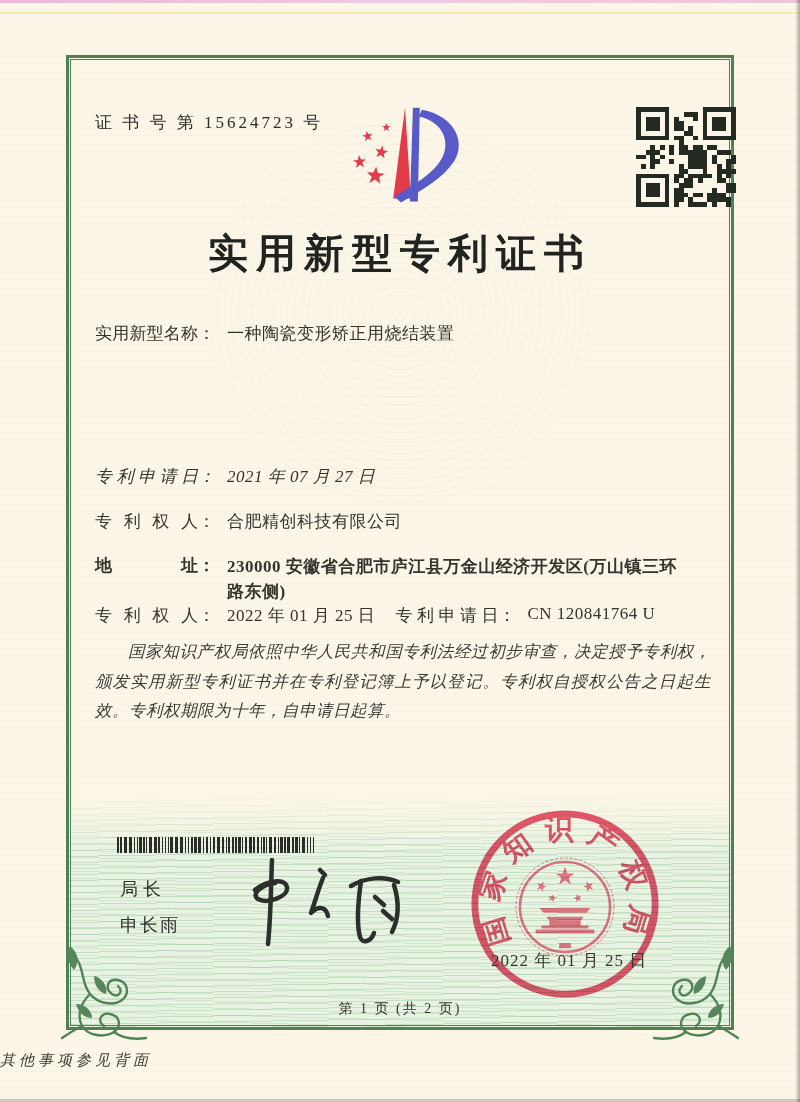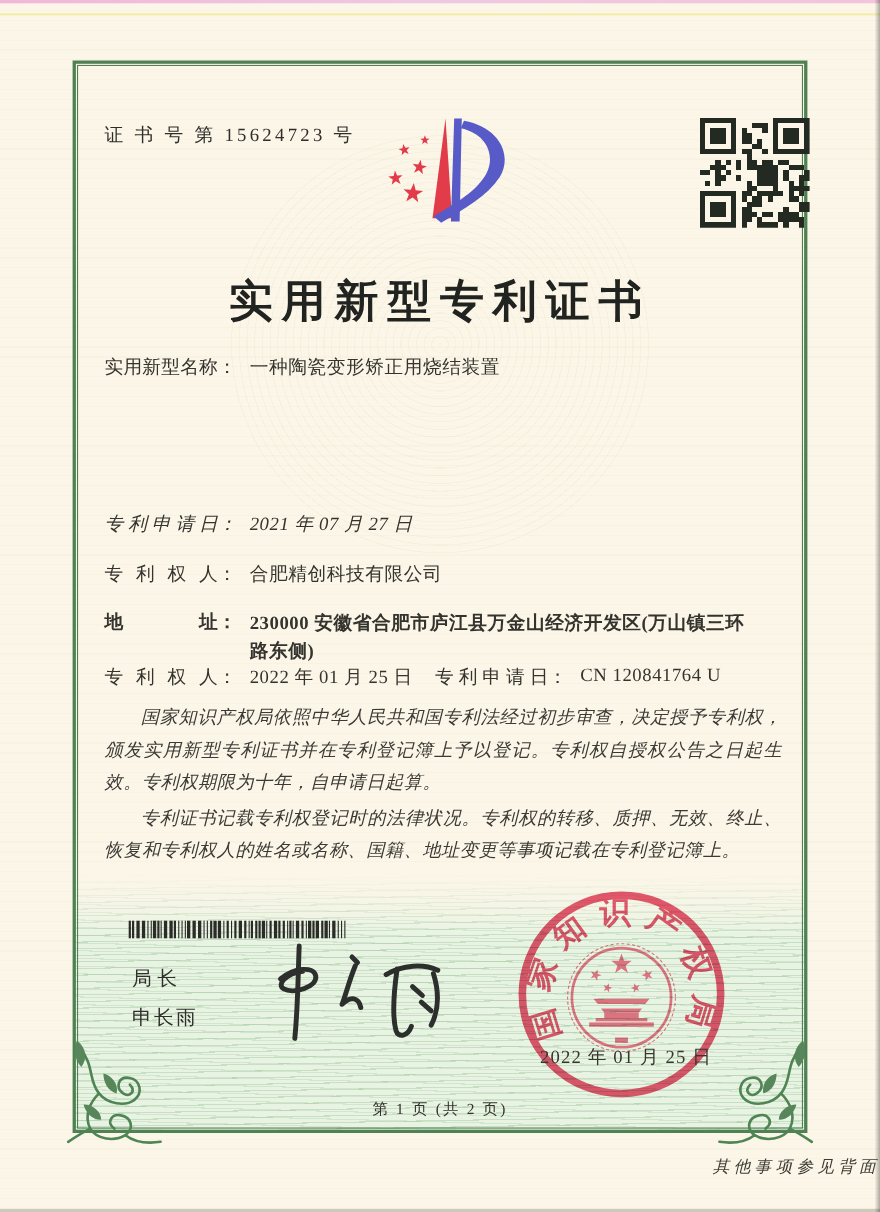--- a/index.html
+++ b/index.html
@@ -40,21 +40,21 @@
   .band::before{content:"";position:absolute;left:0;right:0;top:0;height:62px;
     background:linear-gradient(180deg,var(--paper) 6%,rgba(251,246,232,0));}
   .orn{width:92px;height:100px;z-index:4;}
   .orn-right{left:648px;top:942px;}
   .orn-left{left:60px;top:942px;transform:scaleX(-1);}
   
   .cert-no{left:95px;top:111px;font-size:17px;letter-spacing:3px;z-index:5;}
   .logo{left:332px;top:104px;width:148px;height:114px;z-index:5;}
   .qr{left:636px;top:107px;width:100px;height:100px;z-index:5;}
   .title{left:0;right:0;top:226px;text-align:center;font-size:40px;font-weight:600;
-    letter-spacing:8px;color:#20231f;z-index:5;margin-top:20px;}
+    letter-spacing:8px;color:#20231f;z-index:5;}
   
   .frow{position:absolute;left:95px;font-size:17px;color:#34332e;z-index:5;white-space:nowrap;}
   .flabel{display:inline-block;width:103px;text-align:justify;text-align-last:justify;vertical-align:top;}
   .fcolon{margin-right:12px;vertical-align:top;}
   .fvalue{letter-spacing:.5px;vertical-align:top;}
   .frow-name{top:322px;} .frow-inventor{top:375px;} .frow-patentno{top:420px;}
   .frow-filing{top:465px;font-style:italic;} .frow-patentee{top:510px;} .frow-address{top:554px;font-weight:bold;}
   .frow-grant{top:604px;}
   .addr-value{display:inline-block;width:452px;line-height:25px;white-space:normal;}
   .pair2{margin-left:16px;}
@@ -66,21 +66,21 @@
   .barcode{left:117px;top:837px;width:204px;height:16px;z-index:5;font-size:0;line-height:0;}
   .barcode i{display:inline-block;height:16px;background:#2b2b28;vertical-align:top;}
   .sig-title{left:120px;top:877px;font-size:18px;letter-spacing:5px;z-index:5;color:#2f2f2b;}
   .sig-name{left:120px;top:913px;font-size:18px;letter-spacing:2px;z-index:5;color:#2f2f2b;}
   .sig-script{left:225px;top:850px;width:205px;height:102px;z-index:5;}
   
   .seal{left:467px;top:806px;width:196px;height:196px;z-index:6;mix-blend-mode:multiply;opacity:.95;}
   .seal-date{left:491px;top:949px;font-size:17px;letter-spacing:1px;color:#38372f;z-index:7;white-space:nowrap;}
   
   .page-info{left:0;right:0;top:1000px;text-align:center;font-size:14px;letter-spacing:2px;z-index:5;color:#33322c;}
-  .back-note{left:0;right:0;top:1051px;text-align:right;font-size:15px;font-style:italic;
+  .back-note{left:0;right:0;top:1051px;text-align:left;font-size:15px;font-style:italic;
     letter-spacing:4px;color:#3c3b33;z-index:5;}
 </style>
 </head>
 <body>
 
 <div class="page">
 
   <div class="abs paper-grain"></div>
   <div class="abs watermark"></div>
   <div class="abs scan-pink"></div>
@@ -286,21 +286,20 @@
   <div class="frow frow-address">
     <span class="flabel">地址</span><span class="fcolon">：</span><span class="fvalue addr-value">230000 安徽省合肥市庐江县万金山经济开发区(万山镇三环路东侧)</span>
   </div>
   <div class="frow frow-grant">
     <span><span class="flabel">专利权人</span><span class="fcolon">：</span><span class="fvalue">2022 年 01 月 25 日</span></span>
     <span class="pair2"><span class="flabel">专利申请日</span><span class="fcolon">：</span><span class="fvalue">CN 120841764 U</span></span>
   </div>
 
   <div class="abs legal">
     <p>国家知识产权局依照中华人民共和国专利法经过初步审查，决定授予专利权，颁发实用新型专利证书并在专利登记簿上予以登记。专利权自授权公告之日起生效。专利权期限为十年，自申请日起算。</p>
-    <p>专利证书记载专利权登记时的法律状况。专利权的转移、质押、无效、终止、恢复和专利权人的姓名或名称、国籍、地址变更等事项记载在专利登记簿上。</p>
   </div>
 
   <div class="abs barcode" id="barcode"><i style="width: 2px; margin-right: 1px;"></i><i style="width: 2px; margin-right: 2px;"></i><i style="width: 3px; margin-right: 2px;"></i><i style="width: 3px; margin-right: 2px;"></i><i style="width: 1px; margin-right: 2px;"></i><i style="width: 1px; margin-right: 1px;"></i><i style="width: 3px; margin-right: 1px;"></i><i style="width: 2px; margin-right: 1px;"></i><i style="width: 1px; margin-right: 2px;"></i><i style="width: 3px; margin-right: 2px;"></i><i style="width: 3px; margin-right: 1px;"></i><i style="width: 2px; margin-right: 2px;"></i><i style="width: 1px; margin-right: 2px;"></i><i style="width: 1px; margin-right: 2px;"></i><i style="width: 1px; margin-right: 1px;"></i><i style="width: 3px; margin-right: 2px;"></i><i style="width: 3px; margin-right: 2px;"></i><i style="width: 3px; margin-right: 2px;"></i><i style="width: 1px; margin-right: 2px;"></i><i style="width: 1px; margin-right: 2px;"></i><i style="width: 2px; margin-right: 1px;"></i><i style="width: 3px; margin-right: 1px;"></i><i style="width: 3px; margin-right: 2px;"></i><i style="width: 1px; margin-right: 2px;"></i><i style="width: 2px; margin-right: 2px;"></i><i style="width: 1px; margin-right: 2px;"></i><i style="width: 2px; margin-right: 2px;"></i><i style="width: 3px; margin-right: 2px;"></i><i style="width: 2px; margin-right: 2px;"></i><i style="width: 1px; margin-right: 1px;"></i><i style="width: 2px; margin-right: 2px;"></i><i style="width: 2px; margin-right: 1px;"></i><i style="width: 2px; margin-right: 1px;"></i><i style="width: 3px; margin-right: 1px;"></i><i style="width: 1px; margin-right: 2px;"></i><i style="width: 2px; margin-right: 2px;"></i><i style="width: 3px; margin-right: 1px;"></i><i style="width: 2px; margin-right: 2px;"></i><i style="width: 2px; margin-right: 2px;"></i><i style="width: 1px; margin-right: 1px;"></i><i style="width: 2px; margin-right: 1px;"></i><i style="width: 1px; margin-right: 2px;"></i><i style="width: 3px; margin-right: 2px;"></i><i style="width: 2px; margin-right: 2px;"></i><i style="width: 1px; margin-right: 1px;"></i><i style="width: 3px; margin-right: 1px;"></i><i style="width: 2px; margin-right: 1px;"></i><i style="width: 3px; margin-right: 2px;"></i><i style="width: 2px; margin-right: 1px;"></i><i style="width: 3px; margin-right: 1px;"></i><i style="width: 1px; margin-right: 2px;"></i><i style="width: 3px; margin-right: 2px;"></i><i style="width: 1px; margin-right: 2px;"></i><i style="width: 1px; margin-right: 2px;"></i><i style="width: 1px; margin-right: 2px;"></i></div>
   <div class="abs sig-title">局长</div>
   <div class="abs sig-name">申长雨</div>
 
   <svg class="abs sig-script" viewBox="0 0 205 102">
     <g fill="none" stroke="#2c2f2c" stroke-width="4.5" stroke-linecap="round" stroke-linejoin="round">
       <path d="M 47,10 C 46,32 46,64 43,94"></path>
       <path d="M 30,40 C 42,30 60,28 62,37 C 64,47 42,54 33,49 C 26,45 35,35 50,33"></path>

